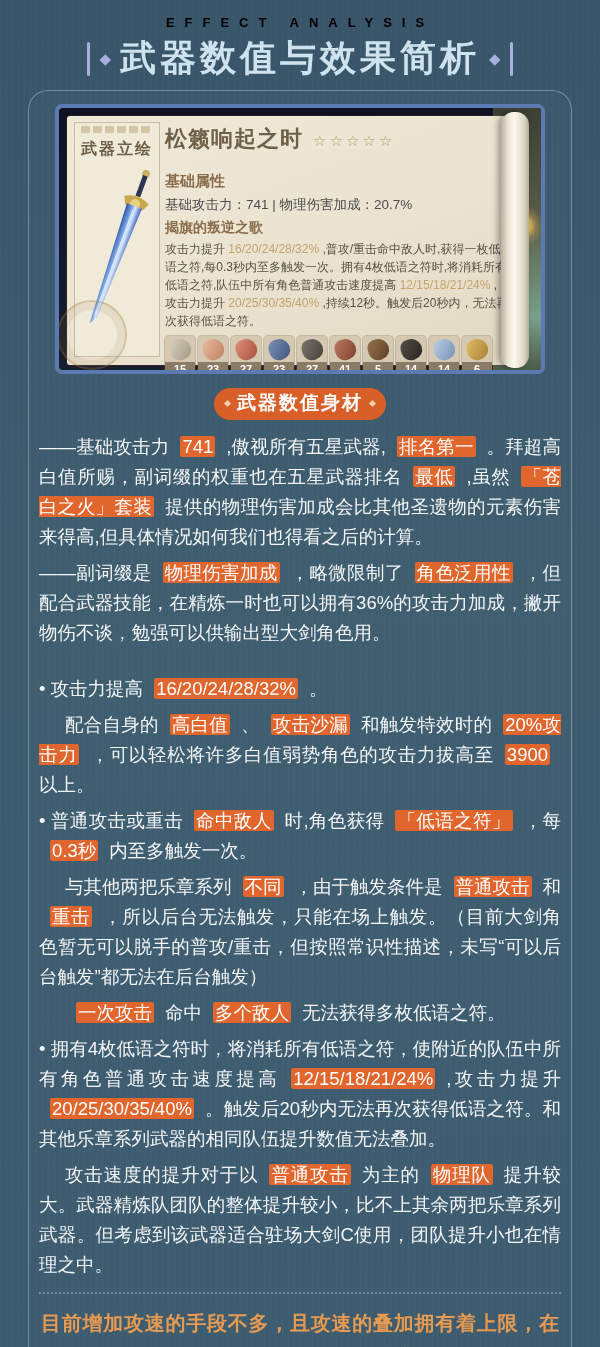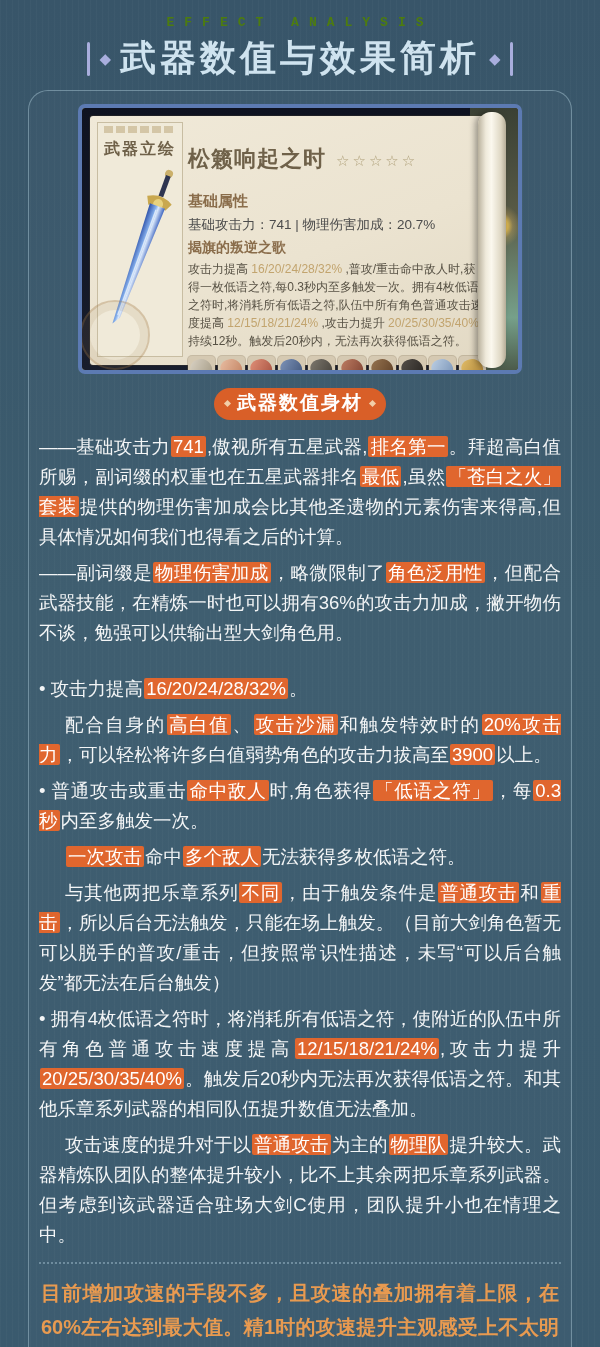--- a/index.html
+++ b/index.html
@@ -9,40 +9,40 @@
     font-family:"Liberation Sans", sans-serif;
     background:
       repeating-linear-gradient(90deg, rgba(255,255,255,.022) 0 1px, rgba(0,0,0,0) 1px 6px),
       linear-gradient(180deg,#385569 0%, var(--background,#3c5c6e) 45%, #3a5a6e 100%);
     color:var(--body_text,#f3f5f6);
   }
   .page { width:600px; height:1347px; position:relative; padding-top:15px; }
 
   
   .eyebrow {
-    text-align:center; font-family:Liberation Mono, monospace;
-    font-size:13px; letter-spacing:10px; color:#4d7c0f; font-weight:bold;
+    text-align:center; font-family:Liberation Sans, sans-serif;
+    font-size:13px; letter-spacing:10px; color:#000000; font-weight:bold;
   }
   .title-row { display:flex; align-items:center; justify-content:center; margin-top:7px; }
   .tbar { width:3px; height:34px; background:var(--lavender,#a9aedd); border-radius:2px; }
   .tdiamond { color:var(--lavender,#a9aedd); font-size:15px; margin:0 9px; }
   .title {
     font-family:"Liberation Serif", serif; font-weight:bold;
     font-size:36px; letter-spacing:4px; color:var(--title,#cfe3ef); line-height:1.2;
   }
 
   
   .panel {
     margin:10px 28px 0; border:1px solid rgba(157,185,201,.55); border-radius:20px;
     padding:13px 8px 12px; background:rgba(255,255,255,.015);
   }
 
   
   .shot-frame {
-    width:444px; margin:0 auto; border:4px solid var(--frame_blue,#5c7ab2);
+    width:490px; margin:0 auto; border:4px solid var(--frame_blue,#5c7ab2);
     border-radius:7px; background:#fef9c3; overflow:hidden;
   }
   .shot-stage { position:relative; height:262px; background:linear-gradient(180deg,#0e1220,#181d2c); }
   .game-bg {
     position:absolute; right:0; top:0; width:48px; bottom:0;
     background:
       radial-gradient(circle at 60% 45%, rgba(232,190,80,.85) 0 9px, rgba(210,170,90,.35) 14px, rgba(0,0,0,0) 22px),
       linear-gradient(180deg,#3a4034 0%, #585a46 40%, #76a08a 80%, #4c5b4a 100%);
   }
   .paper {
@@ -68,21 +68,21 @@
     margin-top:16px; text-align:center; font-family:"Liberation Serif", serif;
     font-weight:bold; font-size:16px; color:#6f6149; letter-spacing:2px;
   }
   .compass {
     position:absolute; left:-18px; bottom:-14px; width:70px; height:70px; border-radius:50%;
     border:2px solid rgba(160,120,70,.35);
     box-shadow:inset 0 0 0 8px rgba(160,120,70,.12);
   }
   .sword { position:absolute; left:6px; top:38px; }
 
-  .shot-content { position:absolute; left:98px; right:8px; top:28px; }
+  .shot-content { position:absolute; left:98px; right:8px; top:8px; }
   .wname-row { display:flex; align-items:baseline; }
   .wname {
     font-family:"Liberation Serif", serif; font-weight:bold;
     font-size:22px; color:#6f6149; letter-spacing:1px;
   }
   .wstars { font-size:15px; color:#b0a27c; letter-spacing:3px; margin-left:10px; }
   .wsec  { margin-top:18px; font-size:15px; font-weight:bold; color:#8a6d4b; }
   .wstats{ margin-top:5px; font-size:13.5px; color:#4c4c4c; }
   .wpassive{ margin-top:5px; font-size:14px; font-weight:bold; color:#8a6d4b; }
   .wdesc { margin-top:3px; font-size:12px; line-height:18px; color:#575144; }
@@ -107,21 +107,21 @@
   .dia { width:5px; height:5px; background:#f2cfa8; transform:rotate(45deg); }
   .dots { flex:1; border-bottom:2px dotted rgba(170,200,215,.55); margin-left:8px; }
 
   .para {
     font-size:18.5px; line-height:30px; color:var(--body_text,#f3f5f6);
     margin:0 2px 6px; text-align:justify;
   }
   .para.indent { text-indent:26px; }
   .hl {
     background:var(--highlight,#e0662e); color:#fff;
-    padding:0 2px; border-radius:2px; margin:0 1px;
+    padding:0 2px; border-radius:2px; margin:0 11px;
   }
 
   .dotted-sep { border-bottom:2px dotted rgba(170,200,215,.45); margin:12px 2px 12px; }
   .summary {
     font-size:20px; line-height:34px; font-weight:bold;
     color:var(--summary,#e89a50); margin:0 4px; text-align:justify;
   }
 </style>
 </head>
 <body>
@@ -168,21 +168,21 @@
             <div class="compass"></div>
           </div>
           <div class="shot-content">
             <div class="wname-row">
               <span class="wname">松籁响起之时</span>
               <span class="wstars">☆☆☆☆☆</span>
             </div>
             <div class="wsec">基础属性</div>
             <div class="wstats">基础攻击力：741 | 物理伤害加成：20.7%</div>
             <div class="wpassive">揭旗的叛逆之歌</div>
-            <div class="wdesc"><span>攻击力提高 </span><span class="num">16/20/24/28/32%</span><span> ,普攻/重击命中敌人时,获得一枚低语之符,每0.3秒内至多触发一次。拥有4枚低语之符时,将消耗所有低语之符,队伍中所有角色普通攻击速度提高 </span><span class="num">12/15/18/21/24%</span><span> ,攻击力提升 </span><span class="num">20/25/30/35/40%</span><span> ,持续12秒。触发后20秒内，无法再次获得低语之符。</span></div>
+            <div class="wdesc"><span>攻击力提升 </span><span class="num">16/20/24/28/32%</span><span> ,普攻/重击命中敌人时,获得一枚低语之符,每0.3秒内至多触发一次。拥有4枚低语之符时,将消耗所有低语之符,队伍中所有角色普通攻击速度提高 </span><span class="num">12/15/18/21/24%</span><span> ,攻击力提升 </span><span class="num">20/25/30/35/40%</span><span> ,持续12秒。触发后20秒内，无法再次获得低语之符。</span></div>
             <div class="mats">
                 <div class="mat">
                   <div class="mat-icon" style="background: linear-gradient(135deg, rgb(217, 210, 196), rgb(162, 152, 130));"></div>
                   <div class="mat-count">15</div>
                 </div>
                 <div class="mat">
                   <div class="mat-icon" style="background: linear-gradient(135deg, rgb(232, 189, 162), rgb(192, 127, 94));"></div>
                   <div class="mat-count">23</div>
                 </div>
                 <div class="mat">
@@ -237,22 +237,22 @@
       <p class="para"><span>——副词缀是</span><span class="hl">物理伤害加成</span><span>，略微限制了</span><span class="hl">角色泛用性</span><span>，但配合武器技能，在精炼一时也可以拥有36%的攻击力加成，撇开物伤不谈，勉强可以供输出型大剑角色用。</span></p>
     </section>
 
     <section>
       <div class="badge-row">
         <div class="dots"></div>
       </div>
       <p class="para"><span>• 攻击力提高</span><span class="hl">16/20/24/28/32%</span><span>。</span></p>
       <p class="para indent"><span>配合自身的</span><span class="hl">高白值</span><span>、</span><span class="hl">攻击沙漏</span><span>和触发特效时的</span><span class="hl">20%攻击力</span><span>，可以轻松将许多白值弱势角色的攻击力拔高至</span><span class="hl">3900</span><span>以上。</span></p>
       <p class="para"><span>• 普通攻击或重击</span><span class="hl">命中敌人</span><span>时,角色获得</span><span class="hl">「低语之符」</span><span>，每</span><span class="hl">0.3秒</span><span>内至多触发一次。</span></p>
+      <p class="para indent"><span>与其他两把乐章系列</span><span class="hl">不同</span><span>，由于触发条件是</span><span class="hl">普通攻击</span><span>和</span><span class="hl">重击</span><span>，所以后台无法触发，只能在场上触发。（目前大剑角色暂无可以脱手的普攻/重击，但按照常识性描述，未写“可以后台触发”都无法在后台触发）</span></p>
       <p class="para indent"><span class="hl">一次攻击</span><span>命中</span><span class="hl">多个敌人</span><span>无法获得多枚低语之符。</span></p>
-      <p class="para indent"><span>与其他两把乐章系列</span><span class="hl">不同</span><span>，由于触发条件是</span><span class="hl">普通攻击</span><span>和</span><span class="hl">重击</span><span>，所以后台无法触发，只能在场上触发。（目前大剑角色暂无可以脱手的普攻/重击，但按照常识性描述，未写“可以后台触发”都无法在后台触发）</span></p>
       <p class="para"><span>• 拥有4枚低语之符时，将消耗所有低语之符，使附近的队伍中所有角色普通攻击速度提高</span><span class="hl">12/15/18/21/24%</span><span>,攻击力提升</span><span class="hl">20/25/30/35/40%</span><span>。触发后20秒内无法再次获得低语之符。和其他乐章系列武器的相同队伍提升数值无法叠加。</span></p>
       <p class="para indent"><span>攻击速度的提升对于以</span><span class="hl">普通攻击</span><span>为主的</span><span class="hl">物理队</span><span>提升较大。武器精炼队团队的整体提升较小，比不上其余两把乐章系列武器。但考虑到该武器适合驻场大剑C使用，团队提升小也在情理之中。</span></p>
     </section>
 
     <div class="dotted-sep"></div>
     <p class="summary">目前增加攻速的手段不多，且攻速的叠加拥有着上限，在60%左右达到最大值。精1时的攻速提升主观感受上不太明显，如果你有着二命琴这样的额外搭配，会有比较明显的攻速提升~</p>
 
   </main>
 
 </div>

